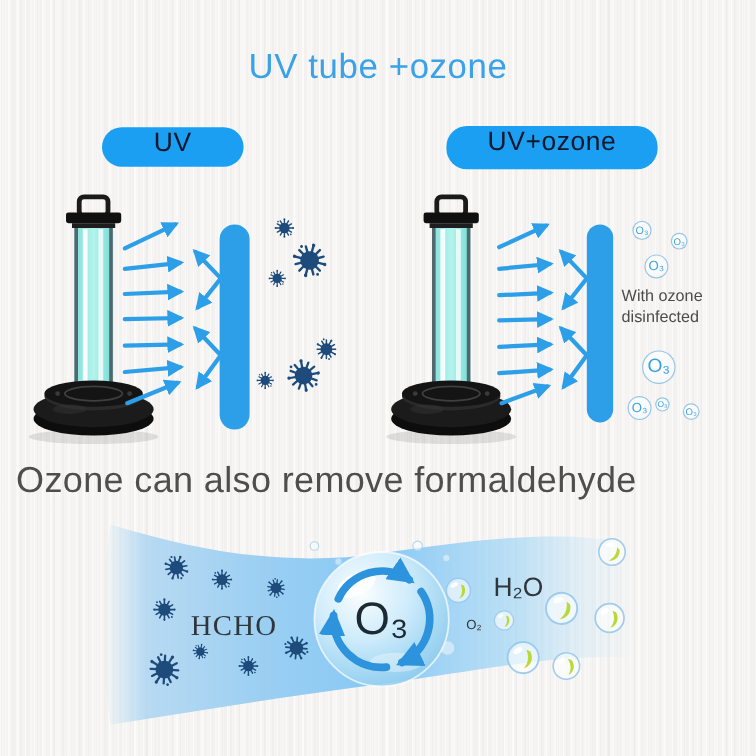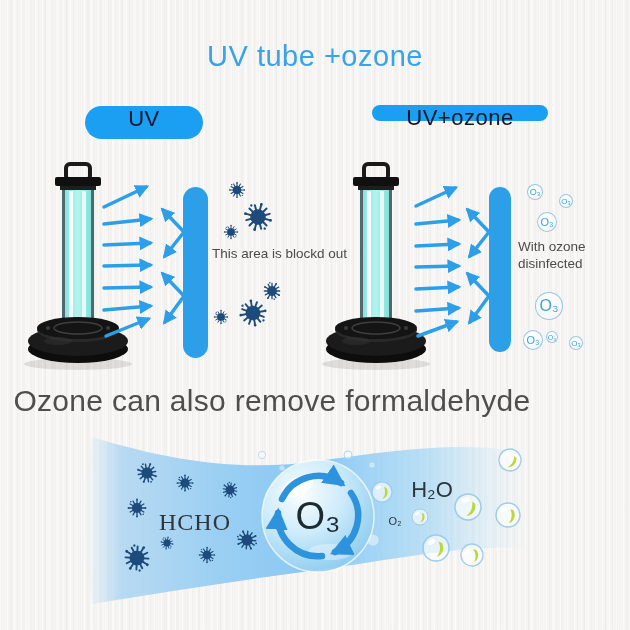--- a/index.html
+++ b/index.html
@@ -18,21 +18,21 @@
   .page-title{
     left:0;top:40px;width:630px;text-align:center;
     font-size:29px;letter-spacing:0.5px;color:#3aa2e8;font-weight:400;
   }
   .pill{
     background:#1b9ff2;border-radius:17px;color:#0f172a;
     display:flex;align-items:flex-start;justify-content:center;
     font-weight:500;letter-spacing:0.5px;
   }
   .pill-left{left:85px;top:106px;width:118px;height:33px;font-size:22px;}
-  .pill-right{left:372px;top:105px;width:176px;height:16px;font-size:22px;}
+  .pill-right{left:372px;top:105px;width:176px;height:36px;font-size:22px;}
   .caption{
     color:#4b4b4b;font-size:13.5px;line-height:16.5px;white-space:nowrap;
   }
   .caption-left{left:212px;top:246px;}
   .caption-right{left:518px;top:239px;}
   .o3b{
     border:1px solid rgba(130,185,225,0.8);border-radius:50%;
     background:radial-gradient(circle at 35% 30%, rgba(255,255,255,0.95), rgba(240,248,253,0.35));
     color:#3aa2e2;display:flex;align-items:center;justify-content:center;
     font-weight:500;box-sizing:border-box;
@@ -244,21 +244,20 @@
   <div class="abs page-title">UV tube +ozone</div>
 
   <div class="abs pill pill-left">
     <span>UV</span>
   </div>
   <div class="abs pill pill-right">
     <span>UV+ozone</span>
   </div>
 
   <div class="abs caption caption-left">
-    <div>This area is blockd out</div>
   </div>
 
   <div class="abs caption caption-right">
     <div>With ozone</div>
     <div>disinfected</div>
   </div>
 
   <div class="abs o3b" style="left:527px;top:184px;width:16px;height:16px;font-size:9px;">O₃</div>
   <div class="abs o3b" style="left:559px;top:194px;width:14px;height:14px;font-size:8px;">O₃</div>
   <div class="abs o3b" style="left:537px;top:212px;width:20px;height:20px;font-size:11px;">O₃</div>

